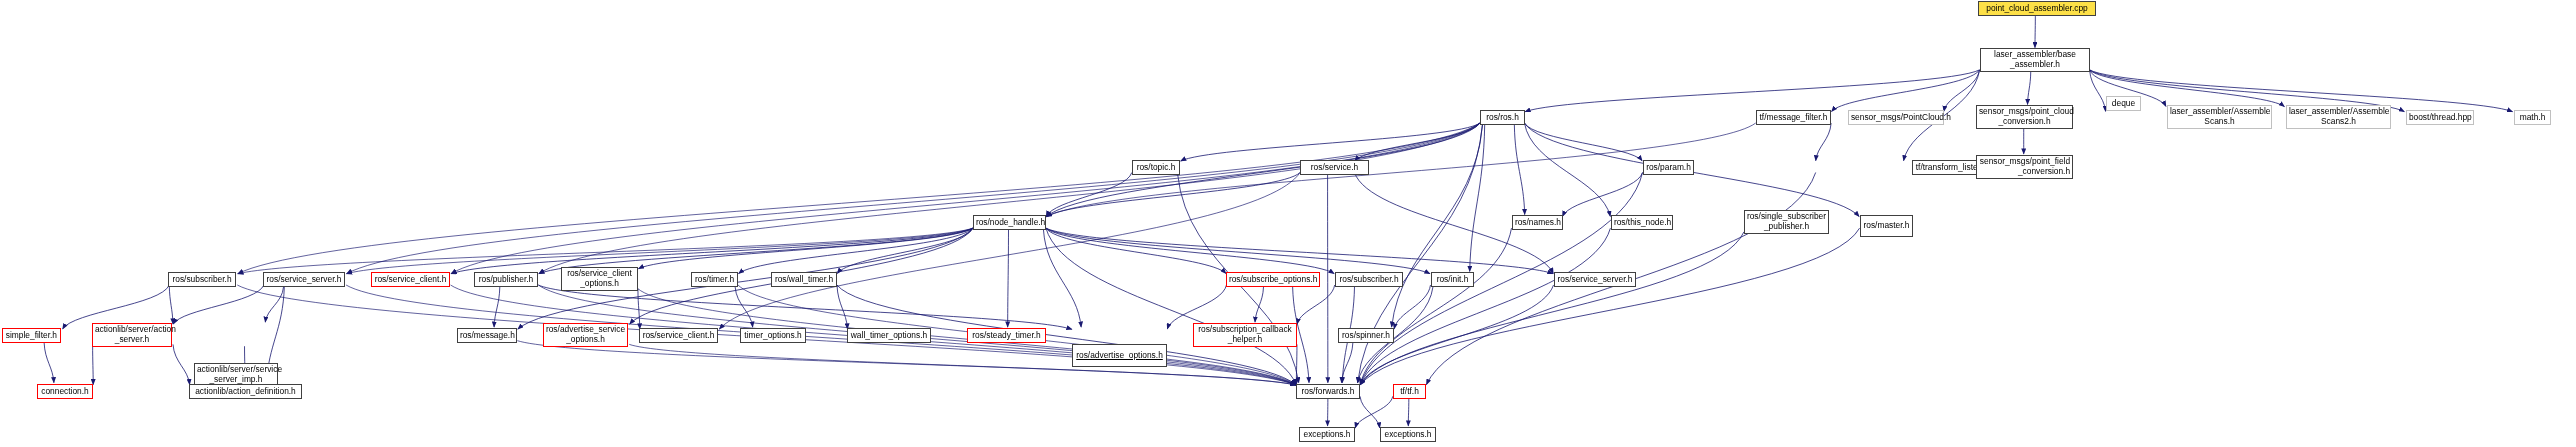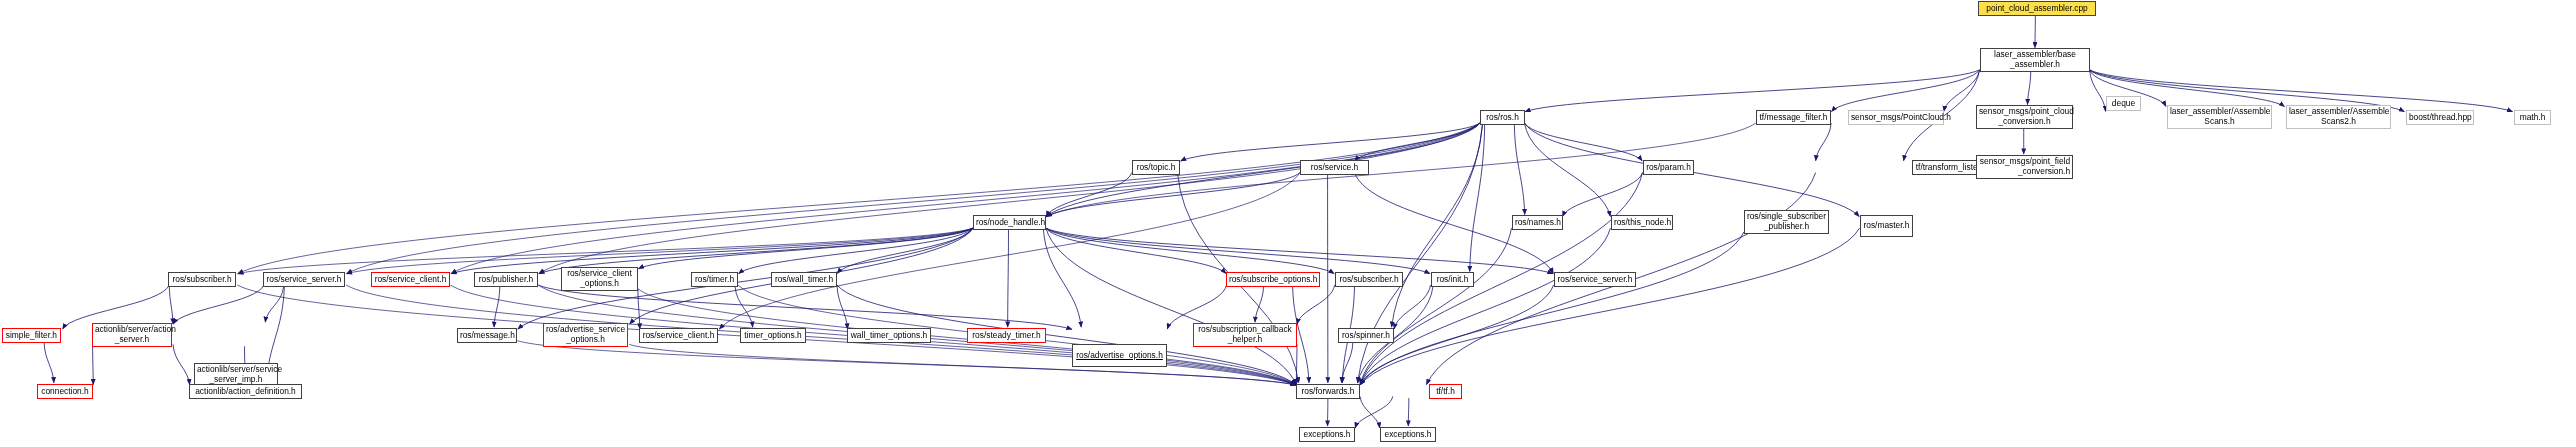--- a/index.html
+++ b/index.html
@@ -212,18 +212,18 @@
       <div class="node" style="left: 740px; top: 328px; width: 66px; height: 15px;"><span class="node-label">timer_options.h</span></div>
       <div class="node" style="left: 847px; top: 328px; width: 84px; height: 15px;"><span class="node-label">wall_timer_options.h</span></div>
       <div class="node red" style="left: 967px; top: 328px; width: 79px; height: 15px;"><span class="node-label">ros/steady_timer.h</span></div>
       <div class="node" style="left: 1072px; top: 344px; width: 95px; height: 23px; text-decoration: underline;"><span class="node-label">ros/advertise_options.h</span></div>
       <div class="node red" style="left: 1193px; top: 323px; width: 104px; height: 23.5px;"><span class="node-label">ros/subscription_callback
 _helper.h</span></div>
       <div class="node" style="left: 1338px; top: 328px; width: 56px; height: 15px;"><span class="node-label">ros/spinner.h</span></div>
       <div class="node" style="left: 189px; top: 384px; width: 113px; height: 15px;"><span class="node-label">actionlib/action_definition.h</span></div>
       <div class="node red" style="left: 37px; top: 384px; width: 56px; height: 15px;"><span class="node-label">connection.h</span></div>
       <div class="node" style="left: 1296px; top: 384px; width: 64px; height: 15px;"><span class="node-label">ros/forwards.h</span></div>
-      <div class="node red" style="left: 1393px; top: 384px; width: 33px; height: 15px; margin-left: 36px;"><span class="node-label">tf/tf.h</span></div>
+      <div class="node red" style="left: 1393px; top: 384px; width: 33px; height: 15px;"><span class="node-label">tf/tf.h</span></div>
       <div class="node" style="left: 1299px; top: 427px; width: 56px; height: 15px;"><span class="node-label">exceptions.h</span></div>
       <div class="node" style="left: 1380px; top: 427px; width: 56px; height: 15px;"><span class="node-label">exceptions.h</span></div>
     </div>
 </div>
 
 
 </body></html>

